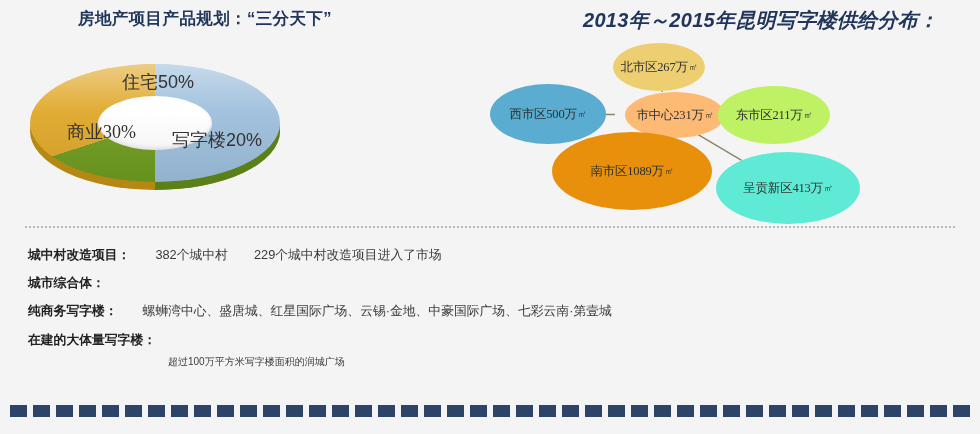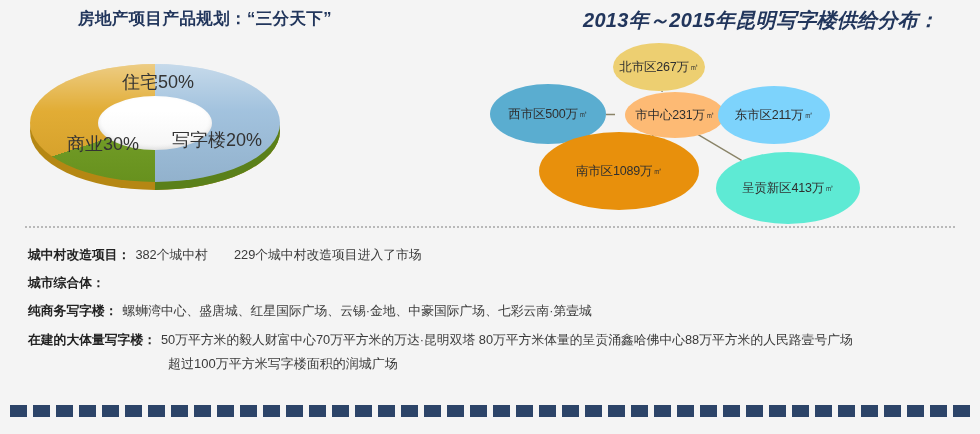--- a/index.html
+++ b/index.html
@@ -96,21 +96,21 @@
     background: linear-gradient(to bottom, rgba(255,255,255,0.42) 0%, rgba(255,255,255,0.05) 40%, rgba(0,0,0,0.07) 100%);
     pointer-events: none;
   }
   .donut-label {
     position: absolute;
     font-size: 18px;
     color: #333333;
     white-space: nowrap;
   }
   #donut-label-0 { left: 100px; top: 18px; }
-  #donut-label-1 { left: 45px;  top: 80px; }
+  #donut-label-1 { left: 45px;  top: 68px; font-family: Liberation Serif, serif; }
   #donut-label-2 { left: 150px; top: 76px; }
 
   
   #bubble-diagram {
     position: absolute;
     left: 480px;
     top: 42px;
     width: 500px;
     height: 180px;
   }
@@ -124,20 +124,21 @@
   .bubble {
     position: absolute;
     border-radius: 50%;
     display: flex;
     align-items: center;
     justify-content: center;
     color: #2f2f2f;
     font-size: 12.5px;
     white-space: nowrap;
     letter-spacing: -0.2px;
+    font-family: Liberation Serif, serif;
   }
   .bubble .unit {
     font-size: 9px;
     margin-left: 1px;
     position: relative;
     top: -1px;
   }
 
   
   #divider {
@@ -156,34 +157,35 @@
     top: 245px;
     width: 930px;
   }
   .note-row {
     display: flex;
     align-items: baseline;
     margin-bottom: 9px;
     font-size: 12.8px;
     line-height: 1.5;
     color: #3a3a3a;
+    gap: 20px;
   }
   .note-label {
     font-weight: bold;
     color: #222222;
     white-space: nowrap;
     margin-right: 5px;
   }
   .note-value {
     white-space: nowrap;
   }
   .note-value .gap { display: inline-block; width: 26px; }
   .note-cont {
     margin-left: 140px;
-    font-size: 13px;
+    font-size: 10px;
     color: #3a3a3a;
     margin-top: -3px;
     margin-bottom: 8px;
   }
 
   
   #bottom-bar {
     position: absolute;
     left: 10px;
     bottom: 17px;
@@ -229,24 +231,24 @@
   <div id="bubble-nodes">
       <div class="bubble" style="left: 145px; top: 50px; width: 100px; height: 46px; background: #fdba74; text-align: center;">
         <span>市中心231万<span class="unit">㎡</span></span>
       </div>
       <div class="bubble" style="left: 133px; top: 1px; width: 92px; height: 48px; background: rgb(237, 207, 113);">
         <span>北市区267万<span class="unit">㎡</span></span>
       </div>
       <div class="bubble" style="left: 10px; top: 42px; width: 116px; height: 60px; background: rgb(90, 173, 208);">
         <span>西市区500万<span class="unit">㎡</span></span>
       </div>
-      <div class="bubble" style="left: 238px; top: 44px; width: 112px; height: 58px; background: #7dd3fc;">
+      <div class="bubble" style="left: 238px; top: 44px; width: 112px; height: 58px; background: #bef264;">
         <span>东市区211万<span class="unit">㎡</span></span>
       </div>
-      <div class="bubble" style="left: 59px; top: 90px; width: 160px; height: 78px; background: rgb(232, 144, 12);">
+      <div class="bubble" style="left: 72px; top: 90px; width: 160px; height: 78px; background: rgb(232, 144, 12);">
         <span>南市区1089万<span class="unit">㎡</span></span>
       </div>
       <div class="bubble" style="left: 236px; top: 110px; width: 144px; height: 72px; background: #5eead4;">
         <span>呈贡新区413万<span class="unit">㎡</span></span>
       </div>
     </div>
 </div>
 
 <div id="divider"></div>
 
@@ -261,19 +263,18 @@
     <span class="note-label">城市综合体：</span>
   </div>
 
   <div class="note-row">
     <span class="note-label">纯商务写字楼：</span>
     <span class="note-value">螺蛳湾中心、盛唐城、红星国际广场、云锡·金地、中豪国际广场、七彩云南·第壹城</span>
   </div>
 
   <div class="note-row">
     <span class="note-label">在建的大体量写字楼：</span>
-    <span class="note-value">50万平方米的毅人财富中心70万平方米的万达·昆明双塔 80万平方米体量的呈贡涌鑫哈佛中心88万平方米的人民路壹号广场</span>
   </div>
 
   <div class="note-cont">超过100万平方米写字楼面积的润城广场</div>
 </div>
 
 <div id="bottom-bar"></div>
 
 </body></html>

